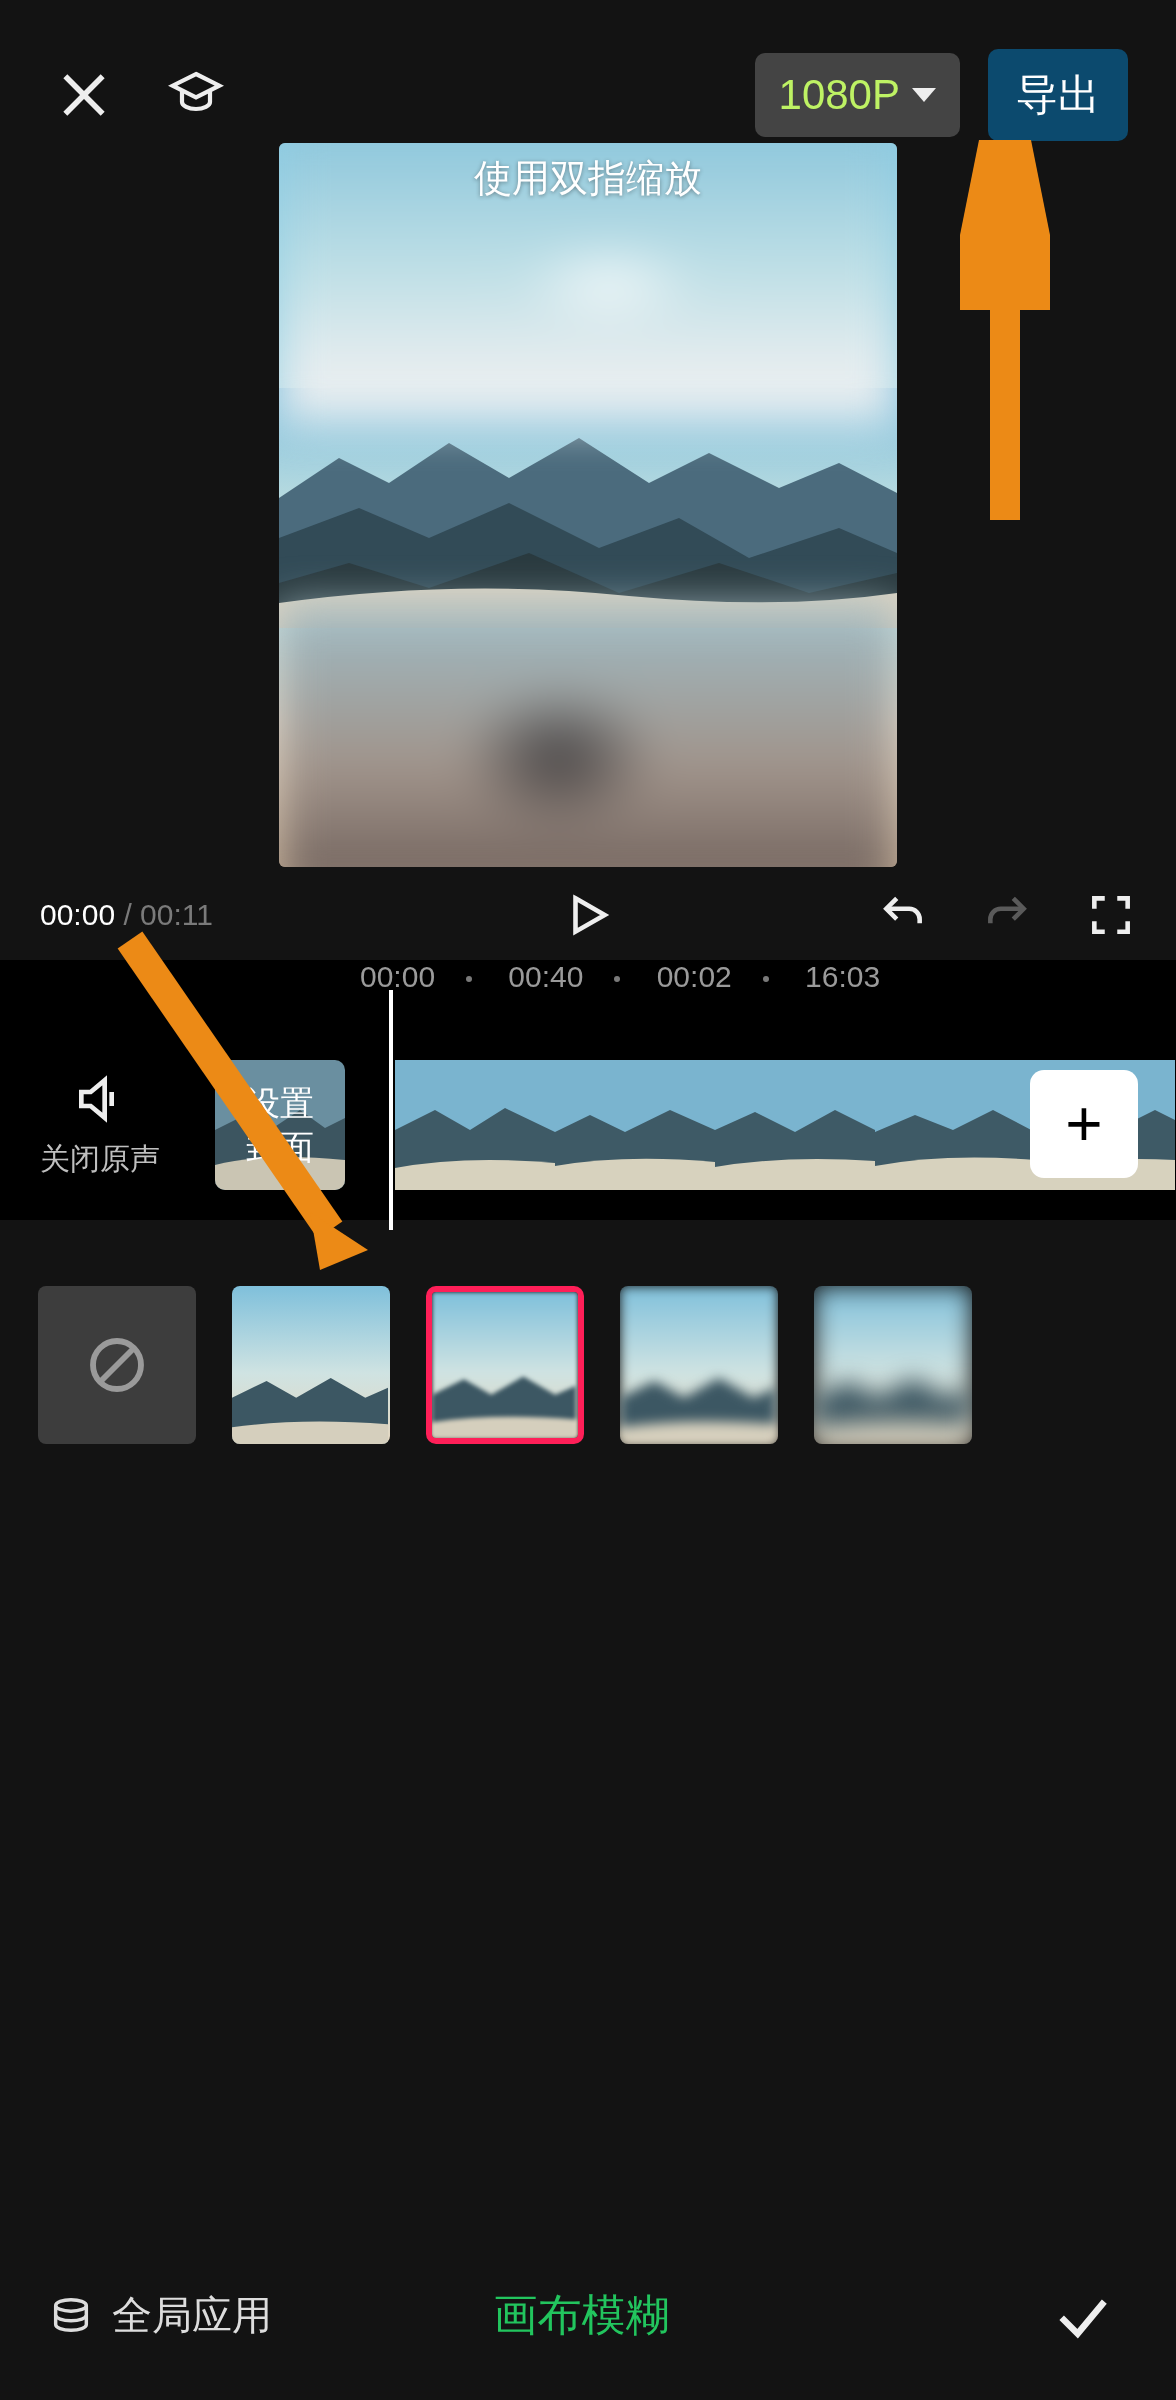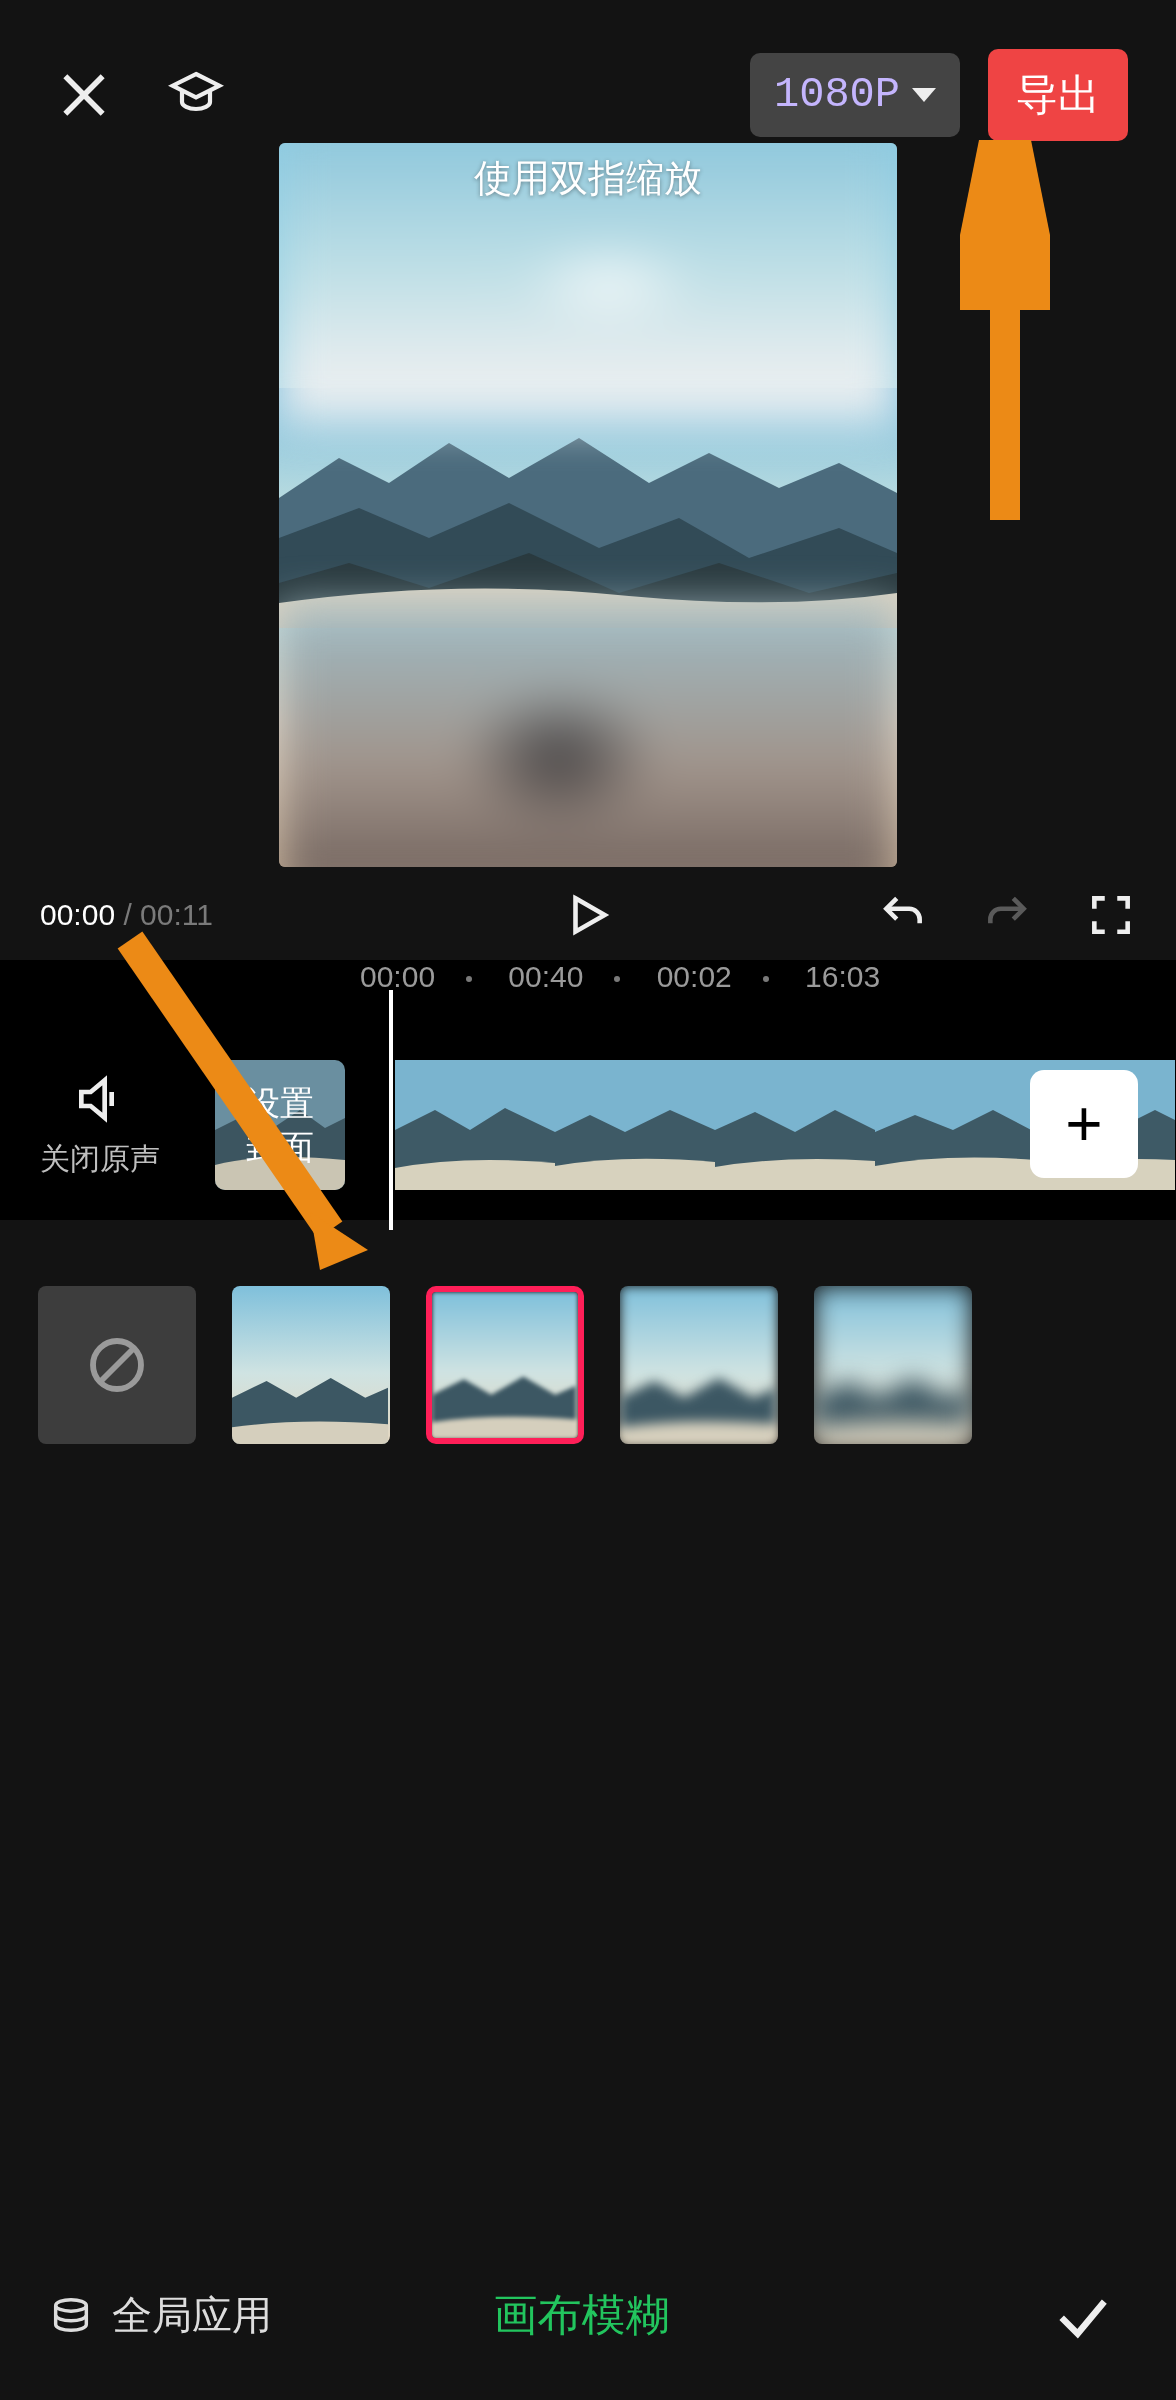--- a/index.html
+++ b/index.html
@@ -26,37 +26,36 @@
     width: 72px; height: 72px;
     display: inline-flex;
     align-items: center; justify-content: center;
     color: #eee;
   }
   .header .spacer { flex: 1; }
   .close-x svg { width: 56px; height: 56px; }
   .grad-cap  svg { width: 56px; height: 56px; }
   .res-btn {
     background: #444444;
-    color: #c4b5fd;
+    color: #bef264;
     font-size: 42px;
     padding: 18px 24px;
     border-radius: 10px;
     display: inline-flex;
     align-items: center;
     gap: 12px;
-    font-family: Liberation Mono, monospace;
   }
   .res-btn .caret {
     width: 0; height: 0;
     border-left: 12px solid transparent;
     border-right: 12px solid transparent;
     border-top: 14px solid #eee;
   }
   .export-btn {
-    background: #ef4444;
+    background: #0c4a6e;
     color: #fff;
     font-size: 42px;
     padding: 18px 28px;
     border-radius: 10px;
     margin-left: 28px;
   }
 
   
   .preview {
     position: absolute;

